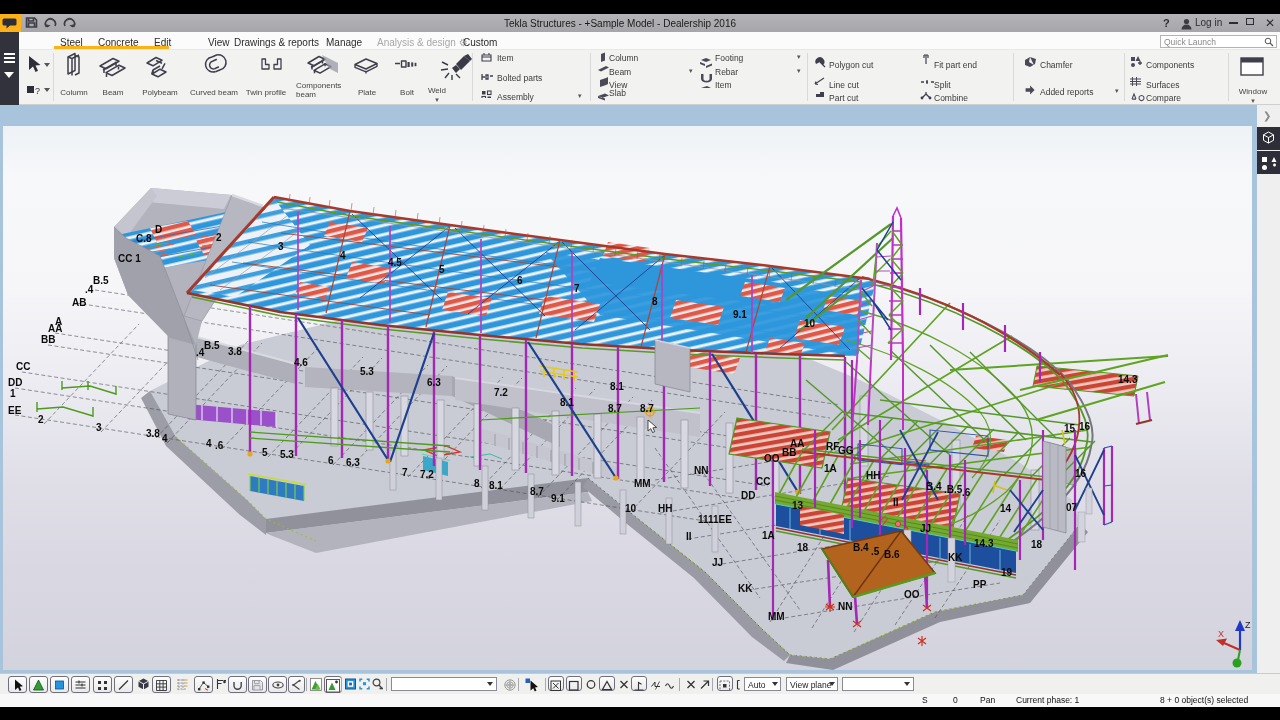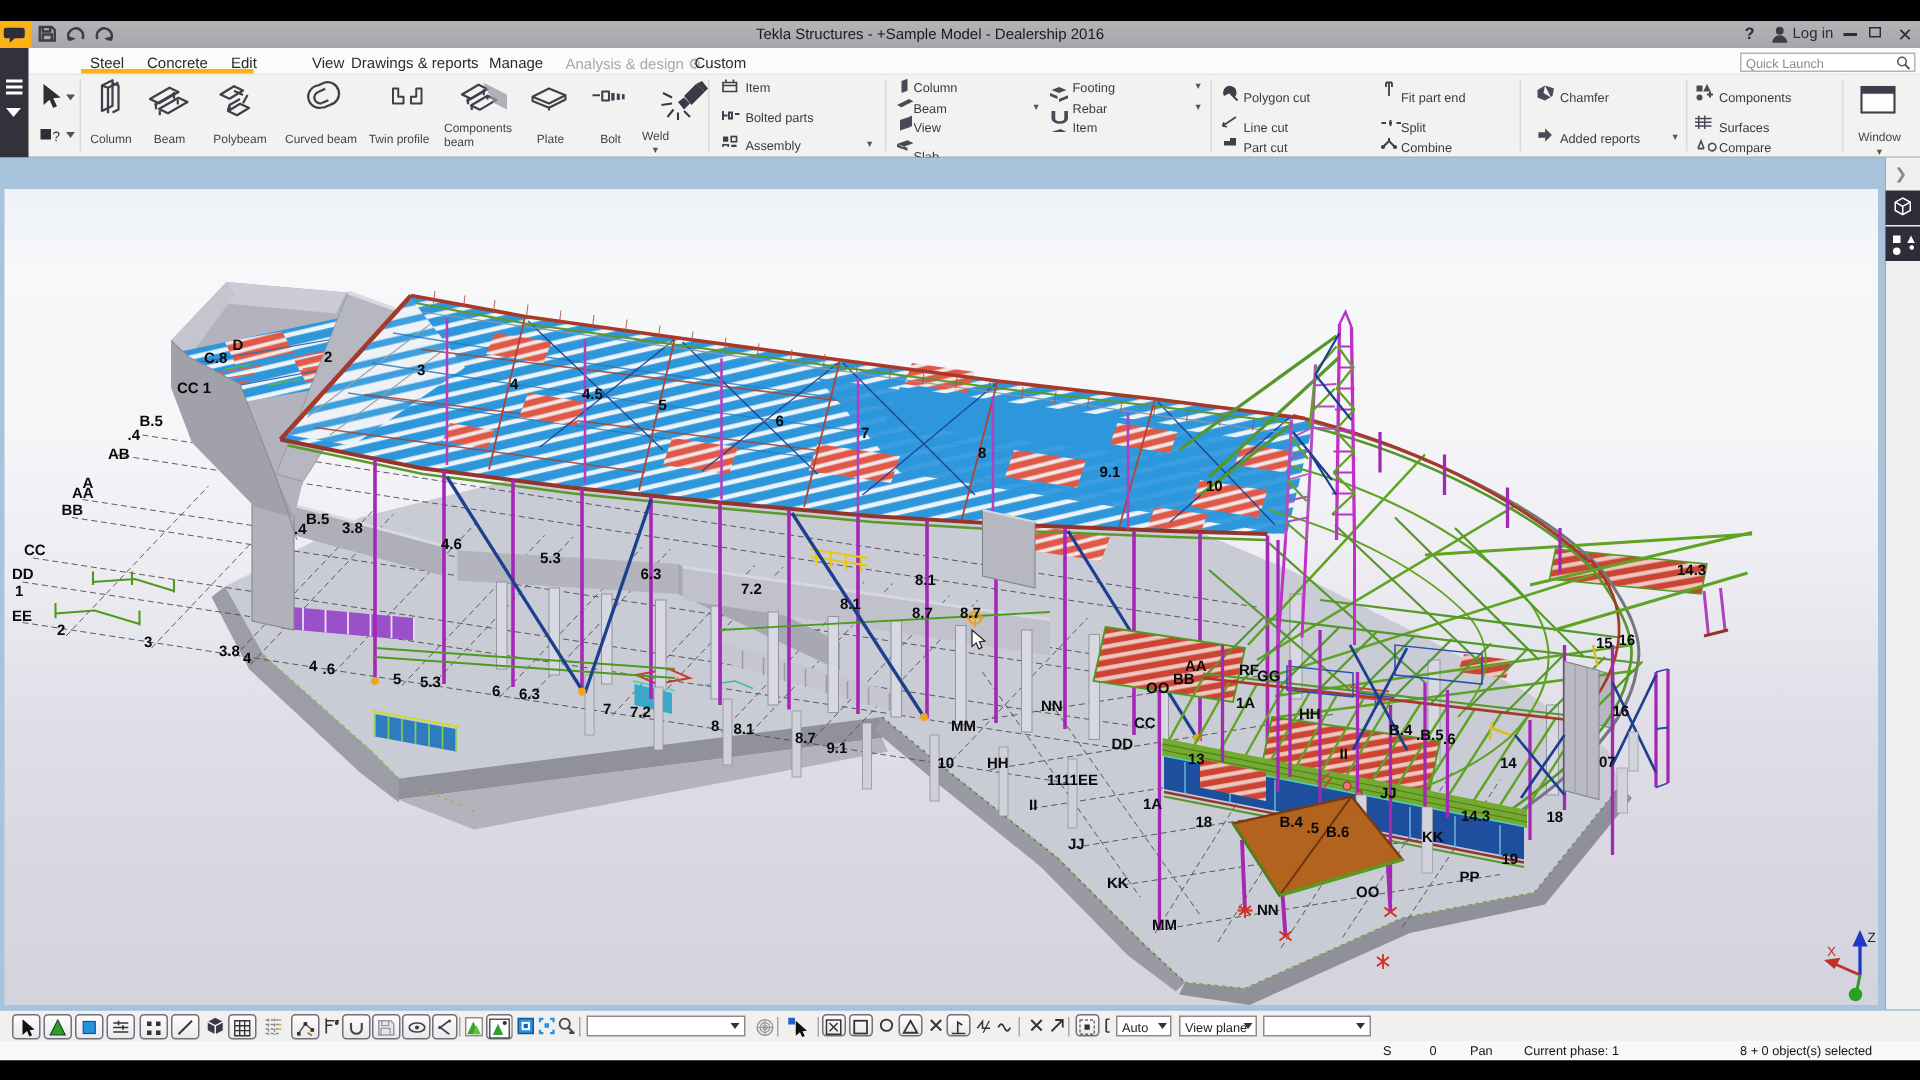--- a/index.html
+++ b/index.html
@@ -188,21 +188,21 @@
       <g fill="#4a4a56">
         <path d="M5 2 l4 -1.5 v8 l-4 1.5 z"></path>
         <path d="M2 18 l8 -4 3 1.5 -8 4 z"></path>
         <path d="M4 28 l6 -2 v7 l-6 2 z m6 5 l2 -1 v-7 l-2 1"></path>
         <path d="M2 44 l7 -2.5 4 2 -7 2.5 z m0 2 l7 2.5 v-2 l-7 -2.5"></path>
       </g>
     </svg>
     <span class="small-item" style="left:609px;top:3px">Column</span>
     <span class="small-item" style="left:609px;top:16.5px">Beam</span>
     <span class="small-item" style="left:609px;top:30px">View</span>
-    <span class="small-item" style="left:609px;top:49px">Slab</span>
+    <span class="small-item" style="left:609px;top:38px">Slab</span>
     <span class="small-item" style="left:689px;top:16.5px;color:#555;font-size:7px">▾</span>
     <svg width="16" height="36" style="position:absolute;left:699px;top:2px">
       <g fill="#4a4a56">
         <path d="M2 8 l5 -2 5 2 -5 2 z m-1 2 l5 2 v2 l-5 -2 z m6 4 l6 -2.5 v2 l-6 2.5 z"></path>
         <path d="M2 22 v5 a4 2.5 0 0 0 11 0 v-5 h-2.5 v5 a2 1.2 0 0 1 -6 0 v-5 z"></path>
         <path d="M2 38 l6 -2 4 2 -6 2 z m0 2 l4 2 v2 l-4 -2 z m5 4 l5 -2 v-2 l-5 2 z" transform="translate(0,-2)"></path>
       </g>
     </svg>
     <span class="small-item" style="left:715px;top:3px">Footing</span>
     <span class="small-item" style="left:715px;top:16.5px">Rebar</span>

